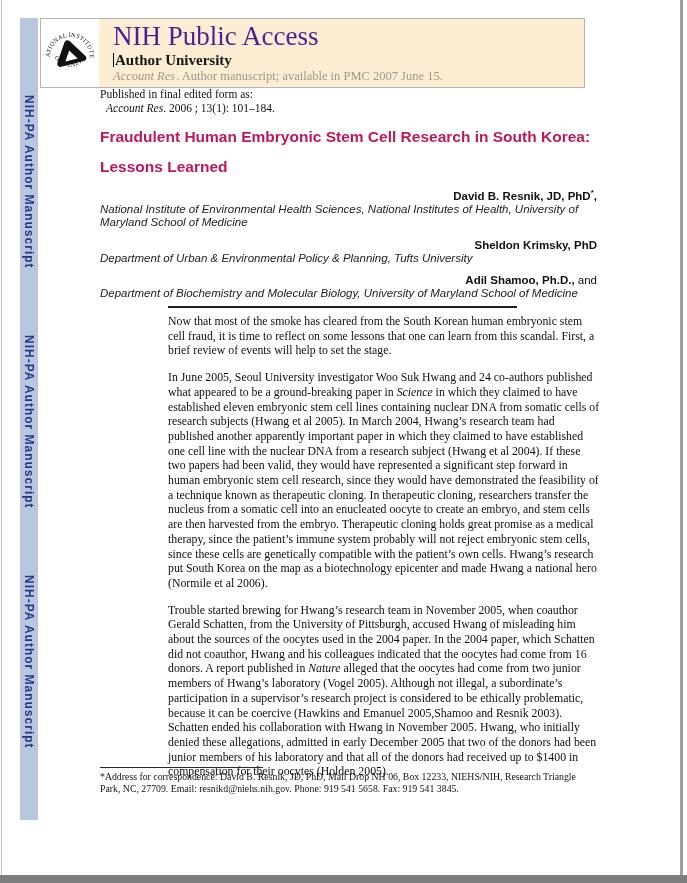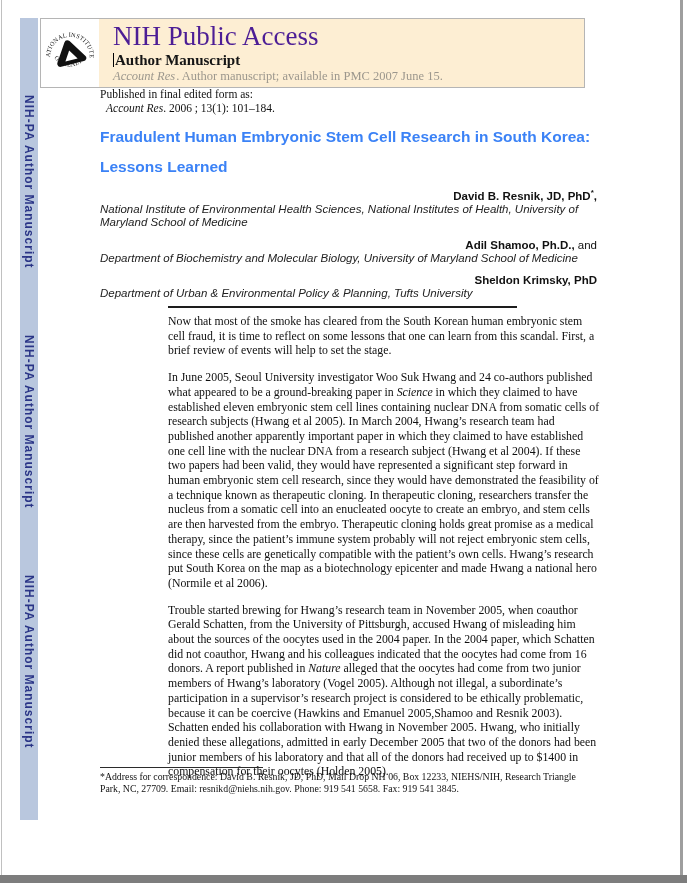--- a/index.html
+++ b/index.html
@@ -54,21 +54,21 @@
   .h-cite i{margin-right:1px;}
 
   
   .published{position:absolute;left:100px;top:88px;font:11.5px/13.5px var(--serif);}
   .pub-cite{padding-left:6px;}
 
   
   .title{
     position:absolute;left:100px;top:122px;width:520px;
     font:bold 15.5px/30px var(--sans);
-    color:#3b82f6;
+    color:#be185d;
   }
 
   
   .authors{position:absolute;left:100px;top:186px;width:497px;font-family:var(--sans);}
   .author{margin-bottom:8px;}
   .a-name{font:bold 11.5px/14px var(--sans);text-align:right;}
   .a-name .reg{font-weight:normal;}
   .a-name sup{font-size:8px;}
   .a-affil{font:italic 11.5px/13.5px var(--sans);color:#222;}
 
@@ -113,44 +113,44 @@
           <textPath href="#arcB" startOffset="50%" text-anchor="middle">OF HEALTH</textPath>
         </text>
         <g transform="rotate(-14 30 31)">
           <path d="M30 19 L43 39 L17 39 Z" fill="#111" stroke="#111" stroke-width="7" stroke-linejoin="round"></path>
           <path d="M30 27 L37 38 L23 38 Z" fill="#fff"></path>
         </g>
       </svg>
     </div>
     <div class="header-text">
       <div class="h-title">NIH Public Access</div>
-      <div class="h-sub"><span class="caret"></span><span>Author Manuscript</span></div>
+      <div class="h-sub"><span class="caret"></span><span>Author University</span></div>
       <div class="h-cite"><i>Account Res</i><span>. Author manuscript; available in PMC 2007 June 15.</span></div>
     </div>
   </div>
 
   <div class="published">
     <div>Published in final edited form as:</div>
     <div class="pub-cite"><i>Account Res</i><span>. 2006 ; 13(1): 101–184.</span></div>
   </div>
 
   <h1 class="title"><span>Fraudulent Human Embryonic Stem Cell Research in South Korea:</span><br><span>Lessons Learned</span></h1>
 
   <div class="authors">
     <div class="author">
       <div class="a-name"><span>David B. Resnik, JD, PhD</span><sup>*</sup><span>,</span></div>
       <div class="a-affil">National Institute of Environmental Health Sciences, National Institutes of Health, University of Maryland School of Medicine</div>
     </div>
     <div class="author">
+      <div class="a-name"><span>Sheldon Krimsky, PhD</span></div>
+      <div class="a-affil">Department of Urban &amp; Environmental Policy &amp; Planning, Tufts University</div>
+    </div>
+    <div class="author">
       <div class="a-name"><span>Adil Shamoo, Ph.D.,</span><span class="reg"> and</span></div>
       <div class="a-affil">Department of Biochemistry and Molecular Biology, University of Maryland School of Medicine</div>
-    </div>
-    <div class="author">
-      <div class="a-name"><span>Sheldon Krimsky, PhD</span></div>
-      <div class="a-affil">Department of Urban &amp; Environmental Policy &amp; Planning, Tufts University</div>
     </div>
   </div>
 
   <div class="rule-authors"></div>
 
   <div class="body-text">
     <p>Now that most of the smoke has cleared from the South Korean human embryonic stem cell fraud, it is time to reflect on some lessons that one can learn from this scandal. First, a brief review of events will help to set the stage.</p>
     <p><span>In June 2005, Seoul University investigator Woo Suk Hwang and 24 co-authors published what appeared to be a ground-breaking paper in </span><i>Science</i><span> in which they claimed to have established eleven embryonic stem cell lines containing nuclear DNA from somatic cells of research subjects (Hwang et al 2005). In March 2004, Hwang’s research team had published another apparently important paper in which they claimed to have established one cell line with the nuclear DNA from a research subject (Hwang et al 2004). If these two papers had been valid, they would have represented a significant step forward in human embryonic stem cell research, since they would have demonstrated the feasibility of a technique known as therapeutic cloning. In therapeutic cloning, researchers transfer the nucleus from a somatic cell into an enucleated oocyte to create an embryo, and stem cells are then harvested from the embryo. Therapeutic cloning holds great promise as a medical therapy, since the patient’s immune system probably will not reject embryonic stem cells, since these cells are genetically compatible with the patient’s own cells. Hwang’s research put South Korea on the map as a biotechnology epicenter and made Hwang a national hero (Normile et al 2006).</span></p>
     <p><span>Trouble started brewing for Hwang’s research team in November 2005, when coauthor Gerald Schatten, from the University of Pittsburgh, accused Hwang of misleading him about the sources of the oocytes used in the 2004 paper. In the 2004 paper, which Schatten did not coauthor, Hwang and his colleagues indicated that the oocytes had come from 16 donors. A report published in </span><i>Nature</i><span> alleged that the oocytes had come from two junior members of Hwang’s laboratory (Vogel 2005). Although not illegal, a subordinate’s participation in a supervisor’s research project is considered to be ethically problematic, because it can be coercive (Hawkins and Emanuel 2005,Shamoo and Resnik 2003). Schatten ended his collaboration with Hwang in November 2005. Hwang, who initially denied these allegations, admitted in early December 2005 that two of the donors had been junior members of his laboratory and that all of the donors had received up to $1400 in compensation for their oocytes (Holden 2005).</span></p>
   </div>

